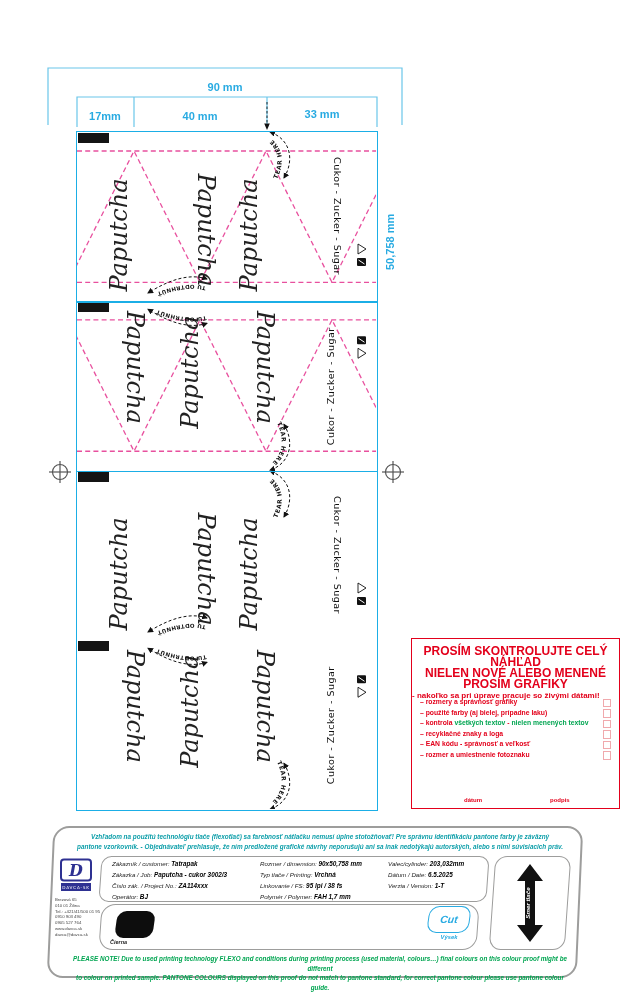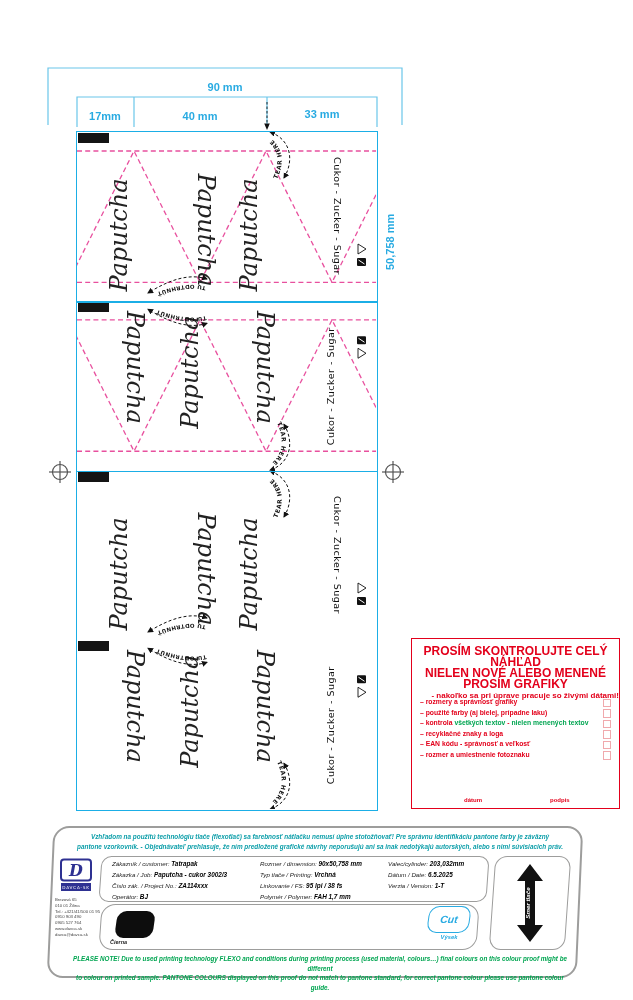--- a/index.html
+++ b/index.html
@@ -23,21 +23,21 @@
   svg .cukor{font-family:"DejaVu Sans","Liberation Sans",sans-serif;font-size:9.5px;fill:#111;
              text-anchor:middle;letter-spacing:.5px;}
   svg .arct{font-family:"DejaVu Sans",sans-serif;font-size:6px;font-weight:bold;fill:#111;letter-spacing:.7px;}
   svg .tut{font-family:"DejaVu Sans",sans-serif;font-size:5.5px;font-weight:bold;fill:#111;letter-spacing:.5px;}
   svg .arcline{stroke:#111;stroke-width:1;fill:none;stroke-dasharray:3,2.2;}
   svg .icon-line{stroke:#111;stroke-width:.9;fill:none;}
   
   .warn-box{left:411px;top:638px;width:209px;height:171px;border:1.8px solid var(--red);
             box-sizing:border-box;background:#fff;}
   .warn-title{text-align:center;color:var(--red);font-weight:bold;font-size:12px;line-height:11px;margin-top:7px;}
-  .warn-sub{text-align:right;color:var(--red);font-weight:bold;font-size:8px;line-height:11px;}
+  .warn-sub{text-align:left;color:var(--red);font-weight:bold;font-size:8px;line-height:11px;}
   .warn-list{position:absolute;left:8px;right:8px;top:58px;}
   .warn-item{position:relative;font-size:6.8px;font-weight:bold;line-height:10.5px;white-space:nowrap;}
   .warn-check{position:absolute;right:0;top:1.5px;width:6.5px;height:6.5px;border:1px solid #F0A9AD;background:#fff;}
   .warn-sign{position:absolute;bottom:5px;font-size:6px;font-weight:bold;color:var(--red);}
   
   .f-outline{border:2px solid var(--gray);box-sizing:border-box;border-radius:16px;background:#fff;}
   .skew2{transform:skewX(-2.5deg);}
   .skew4{transform:skewX(-4deg);}
   .skew8{transform:skewX(-8deg);}
   .disc-top{left:66px;top:832px;width:508px;text-align:center;color:var(--teal);

